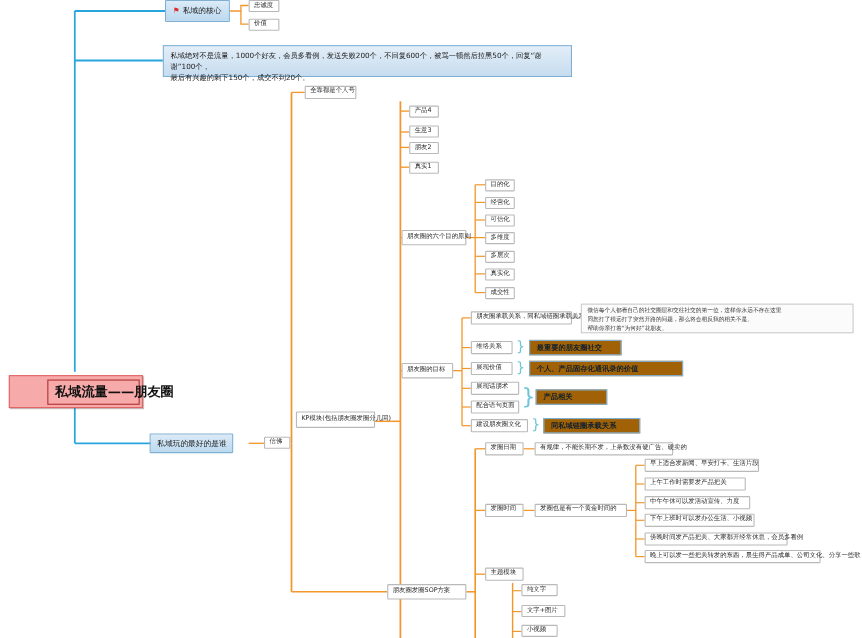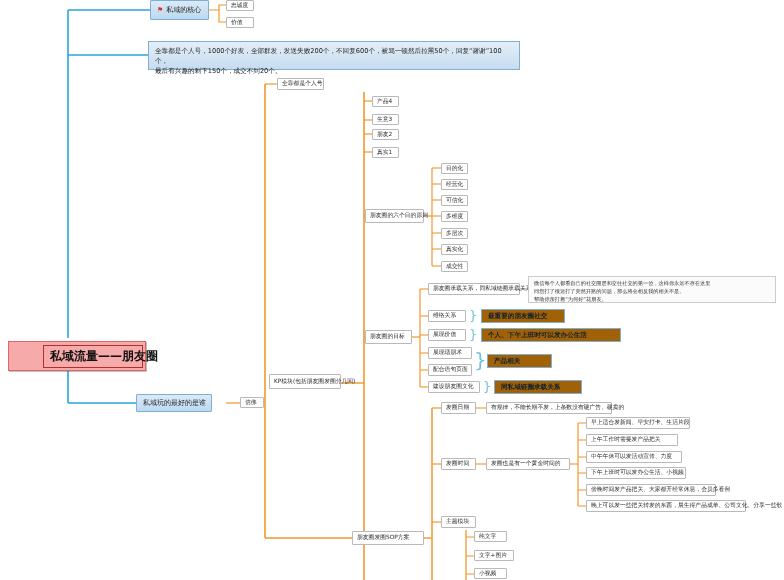--- a/index.html
+++ b/index.html
@@ -192,37 +192,37 @@
     <path d="M578,490 L586,490" stroke="#f2972c" stroke-width="1.05" fill="none"></path>
     <path d="M578,506 L586,506" stroke="#f2972c" stroke-width="1.05" fill="none"></path>
 
     <path d="M476,522 L476,522" stroke="#f2972c" stroke-width="1.1" fill="none"></path>
     <path d="M466,530 L466,580" stroke="#f2972c" stroke-width="1.3" fill="none"></path>
     <path d="M466,537 L474,537" stroke="#f2972c" stroke-width="1.05" fill="none"></path>
     <path d="M466,556 L474,556" stroke="#f2972c" stroke-width="1.05" fill="none"></path>
     <path d="M466,574 L474,574" stroke="#f2972c" stroke-width="1.05" fill="none"></path>
   </svg>
 
-  <div class="node n-root" style="left:8px; top:341px; width:138px; height:30px;padding-left:41px;">
+  <div class="node n-root" style="left:8px; top:341px; width:122px; height:30px;padding-left:41px;">
     <span class="inner">私域流量——朋友圈</span>
   </div>
 
   <div class="node n-blue" style="left:150px; top:0px; width:59px; height:20px;">
     <span class="flag-icon">⚑</span>
     <span>私域的核心</span>
   </div>
   <div class="node n-plain" style="left:226px; top:0px; width:28px; height:11px;">
     <span>忠诚度</span>
   </div>
   <div class="node n-plain" style="left:226px; top:17px; width:28px; height:11px;">
     <span>价值</span>
   </div>
 
   <div class="node n-note" style="left:148px; top:41px; width:372px; height:29px;">
-    <div>全靠都是个人号，1000个好友，全部群发，发送失败200个，不回复600个，被骂一顿然后拉黑50个，回复“谢谢”100个，</div>
+    <div>私域绝对不是流量，1000个好友，会员多看例，发送失败200个，不回复600个，被骂一顿然后拉黑50个，回复“谢谢”100个，</div>
     <div>最后有兴趣的剩下150个，成交不到20个。</div>
   </div>
 
   <div class="node n-blue" style="left:136px; top:394px; width:76px; height:18px;">
     <span>私域玩的最好的是谁</span>
   </div>
   <div class="node n-plain" style="left:240px; top:397px; width:24px; height:11px;">
     <span>信佛</span>
   </div>
 
@@ -291,21 +291,21 @@
   <div class="brace" style="left:469px; top:309px;">}</div>
   <div class="node n-callout" style="left:481px; top:309px; width:84px; height:14px;">
     <span>最重要的朋友圈社交</span>
   </div>
 
   <div class="node n-plain" style="left:428px; top:329px; width:38px; height:12px;">
     <span>展现价值</span>
   </div>
   <div class="brace" style="left:469px; top:328px;">}</div>
   <div class="node n-callout" style="left:481px; top:328px; width:140px; height:14px;">
-    <span>个人、下午上班时可以发办公生活</span>
+    <span>个人、产品固存化通讯录的价值</span>
   </div>
 
   <div class="node n-plain" style="left:428px; top:347px; width:44px; height:12px;">
     <span>展现话朋术</span>
   </div>
   <div class="node n-plain" style="left:428px; top:364px; width:44px; height:12px;">
     <span>配合语句页面</span>
   </div>
   <div class="brace" style="left:474px; top:350px; font-size:20px;">}</div>
   <div class="node n-callout" style="left:487px; top:354px; width:65px; height:14px;">

